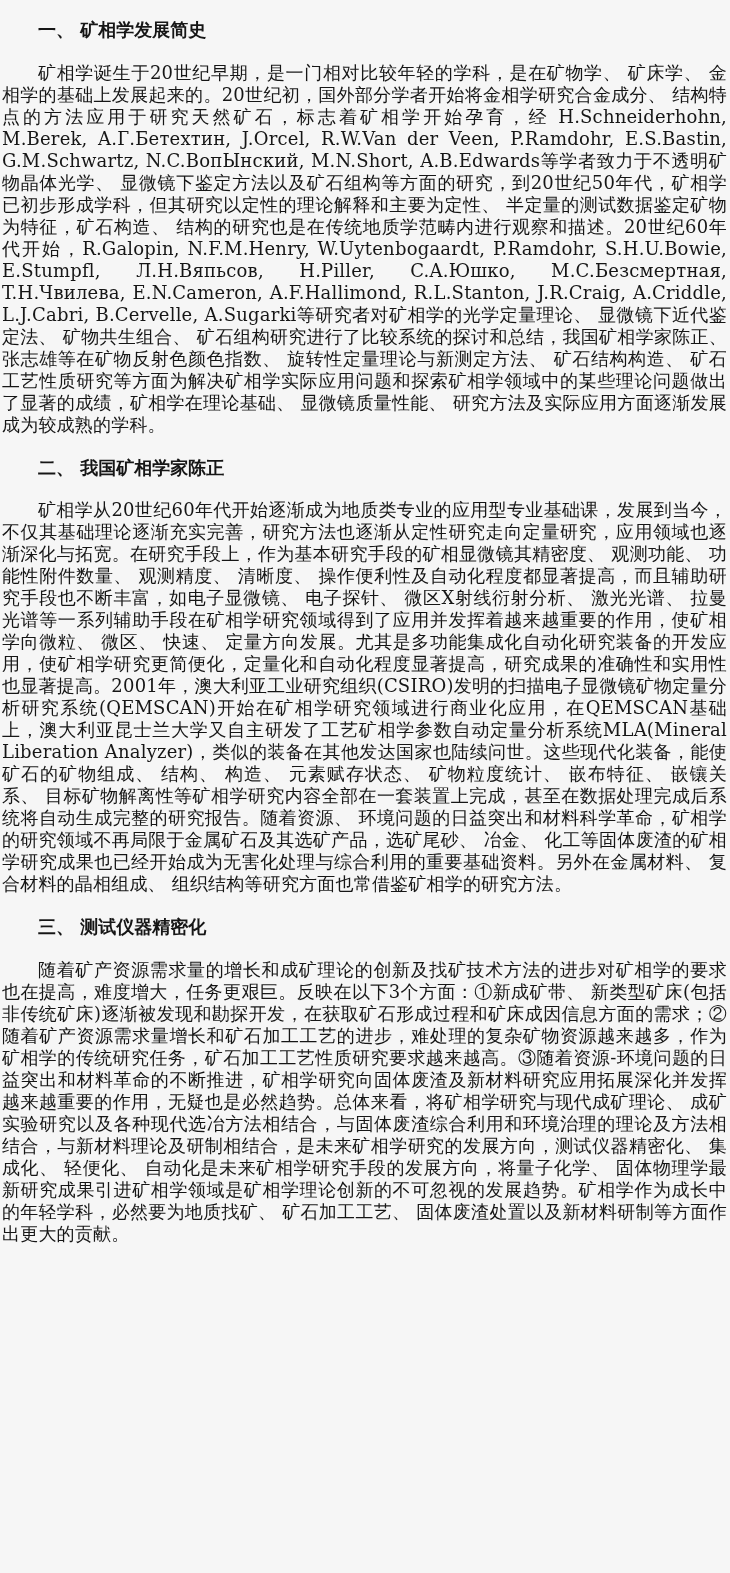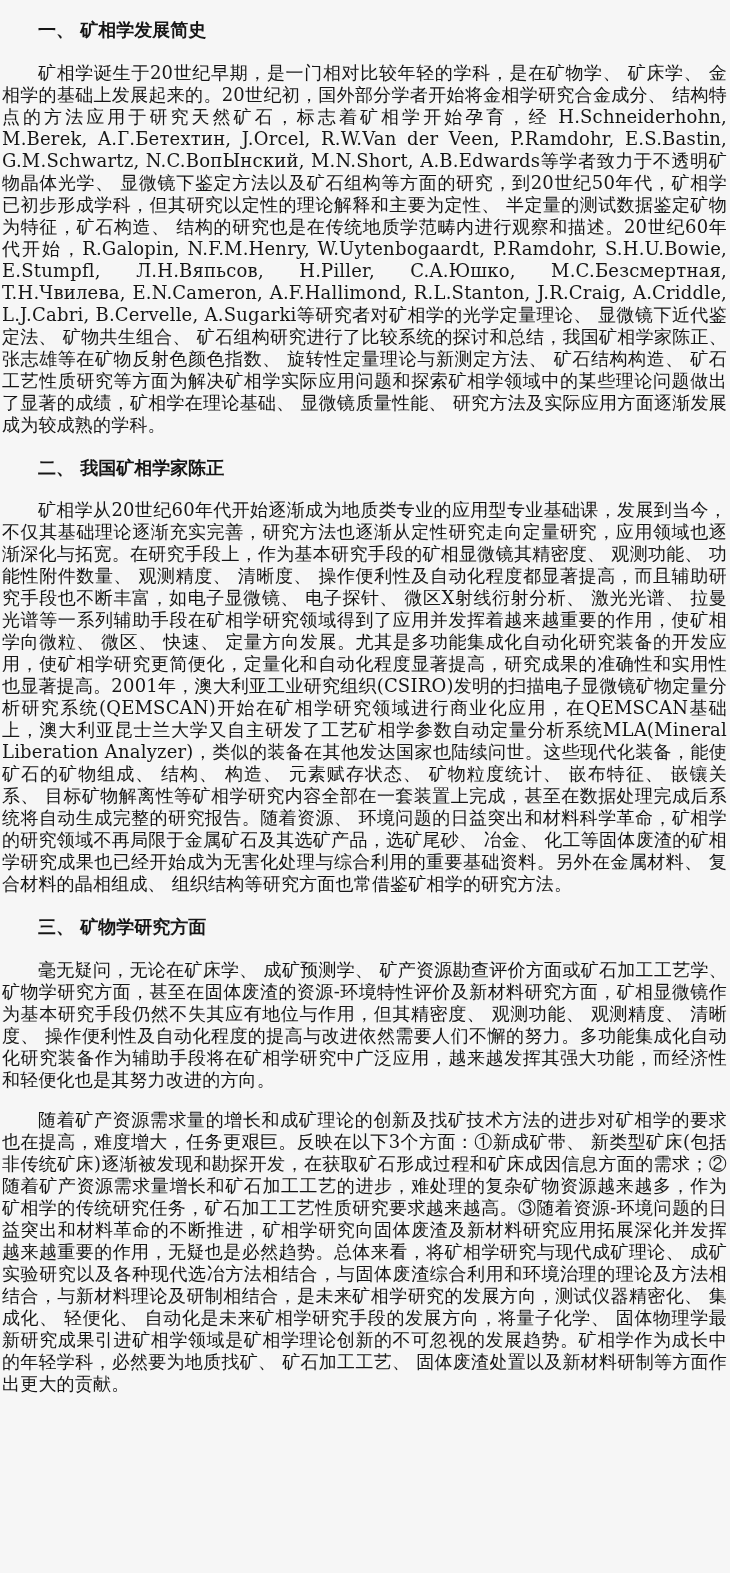--- a/index.html
+++ b/index.html
@@ -48,18 +48,17 @@
     <h2 class="section-heading">一、 矿相学发展简史</h2>
     <p class="para">矿相学诞生于20世纪早期，是一门相对比较年轻的学科，是在矿物学、 矿床学、 金相学的基础上发展起来的。20世纪初，国外部分学者开始将金相学研究合金成分、 结构特点的方法应用于研究天然矿石，标志着矿相学开始孕育，经 H.Schneiderhohn, M.Berek, A.Г.Бетехтин, J.Orcel, R.W.Van der Veen, P.Ramdohr, E.S.Bastin, G.M.Schwartz, N.C.ВопЫнский, M.N.Short, A.B.Edwards等学者致力于不透明矿物晶体光学、 显微镜下鉴定方法以及矿石组构等方面的研究，到20世纪50年代，矿相学已初步形成学科，但其研究以定性的理论解释和主要为定性、 半定量的测试数据鉴定矿物为特征，矿石构造、 结构的研究也是在传统地质学范畴内进行观察和描述。20世纪60年代开始，R.Galopin, N.F.M.Henry, W.Uytenbogaardt, P.Ramdohr, S.H.U.Bowie, E.Stumpfl, Л.Н.Вяпьсов, H.Piller, C.A.Юшко, M.C.Безсмертная, T.H.Чвилева, E.N.Cameron, A.F.Hallimond, R.L.Stanton, J.R.Craig, A.Criddle, L.J.Cabri, B.Cervelle, A.Sugarki等研究者对矿相学的光学定量理论、 显微镜下近代鉴定法、 矿物共生组合、 矿石组构研究进行了比较系统的探讨和总结，我国矿相学家陈正、 张志雄等在矿物反射色颜色指数、 旋转性定量理论与新测定方法、 矿石结构构造、 矿石工艺性质研究等方面为解决矿相学实际应用问题和探索矿相学领域中的某些理论问题做出了显著的成绩，矿相学在理论基础、 显微镜质量性能、 研究方法及实际应用方面逐渐发展成为较成熟的学科。</p>
   </div>
 
   <div class="doc-section">
     <h2 class="section-heading">二、 我国矿相学家陈正</h2>
     <p class="para">矿相学从20世纪60年代开始逐渐成为地质类专业的应用型专业基础课，发展到当今，不仅其基础理论逐渐充实完善，研究方法也逐渐从定性研究走向定量研究，应用领域也逐渐深化与拓宽。在研究手段上，作为基本研究手段的矿相显微镜其精密度、 观测功能、 功能性附件数量、 观测精度、 清晰度、 操作便利性及自动化程度都显著提高，而且辅助研究手段也不断丰富，如电子显微镜、 电子探针、 微区X射线衍射分析、 激光光谱、 拉曼光谱等一系列辅助手段在矿相学研究领域得到了应用并发挥着越来越重要的作用，使矿相学向微粒、 微区、 快速、 定量方向发展。尤其是多功能集成化自动化研究装备的开发应用，使矿相学研究更简便化，定量化和自动化程度显著提高，研究成果的准确性和实用性也显著提高。2001年，澳大利亚工业研究组织(CSIRO)发明的扫描电子显微镜矿物定量分析研究系统(QEMSCAN)开始在矿相学研究领域进行商业化应用，在QEMSCAN基础上，澳大利亚昆士兰大学又自主研发了工艺矿相学参数自动定量分析系统MLA(Mineral Liberation Analyzer)，类似的装备在其他发达国家也陆续问世。这些现代化装备，能使矿石的矿物组成、 结构、 构造、 元素赋存状态、 矿物粒度统计、 嵌布特征、 嵌镶关系、 目标矿物解离性等矿相学研究内容全部在一套装置上完成，甚至在数据处理完成后系统将自动生成完整的研究报告。随着资源、 环境问题的日益突出和材料科学革命，矿相学的研究领域不再局限于金属矿石及其选矿产品，选矿尾砂、 冶金、 化工等固体废渣的矿相学研究成果也已经开始成为无害化处理与综合利用的重要基础资料。另外在金属材料、 复合材料的晶相组成、 组织结构等研究方面也常借鉴矿相学的研究方法。</p>
   </div>
 
   <div class="doc-section">
-    <h2 class="section-heading">三、 矿物学研究方面</h2>
-    <p class="para">毫无疑问，无论在矿床学、 成矿预测学、 矿产资源勘查评价方面或矿石加工工艺学、 矿物学研究方面，甚至在固体废渣的资源-环境特性评价及新材料研究方面，矿相显微镜作为基本研究手段仍然不失其应有地位与作用，但其精密度、 观测功能、 观测精度、 清晰度、 操作便利性及自动化程度的提高与改进依然需要人们不懈的努力。多功能集成化自动化研究装备作为辅助手段将在矿相学研究中广泛应用，越来越发挥其强大功能，而经济性和轻便化也是其努力改进的方向。</p>
+    <h2 class="section-heading">三、 测试仪器精密化</h2>
     <p class="para">随着矿产资源需求量的增长和成矿理论的创新及找矿技术方法的进步对矿相学的要求也在提高，难度增大，任务更艰巨。反映在以下3个方面：①新成矿带、 新类型矿床(包括非传统矿床)逐渐被发现和勘探开发，在获取矿石形成过程和矿床成因信息方面的需求；②随着矿产资源需求量增长和矿石加工工艺的进步，难处理的复杂矿物资源越来越多，作为矿相学的传统研究任务，矿石加工工艺性质研究要求越来越高。③随着资源-环境问题的日益突出和材料革命的不断推进，矿相学研究向固体废渣及新材料研究应用拓展深化并发挥越来越重要的作用，无疑也是必然趋势。总体来看，将矿相学研究与现代成矿理论、 成矿实验研究以及各种现代选冶方法相结合，与固体废渣综合利用和环境治理的理论及方法相结合，与新材料理论及研制相结合，是未来矿相学研究的发展方向，测试仪器精密化、 集成化、 轻便化、 自动化是未来矿相学研究手段的发展方向，将量子化学、 固体物理学最新研究成果引进矿相学领域是矿相学理论创新的不可忽视的发展趋势。矿相学作为成长中的年轻学科，必然要为地质找矿、 矿石加工工艺、 固体废渣处置以及新材料研制等方面作出更大的贡献。</p>
   </div>
 
 </div>
 
 </body></html>

